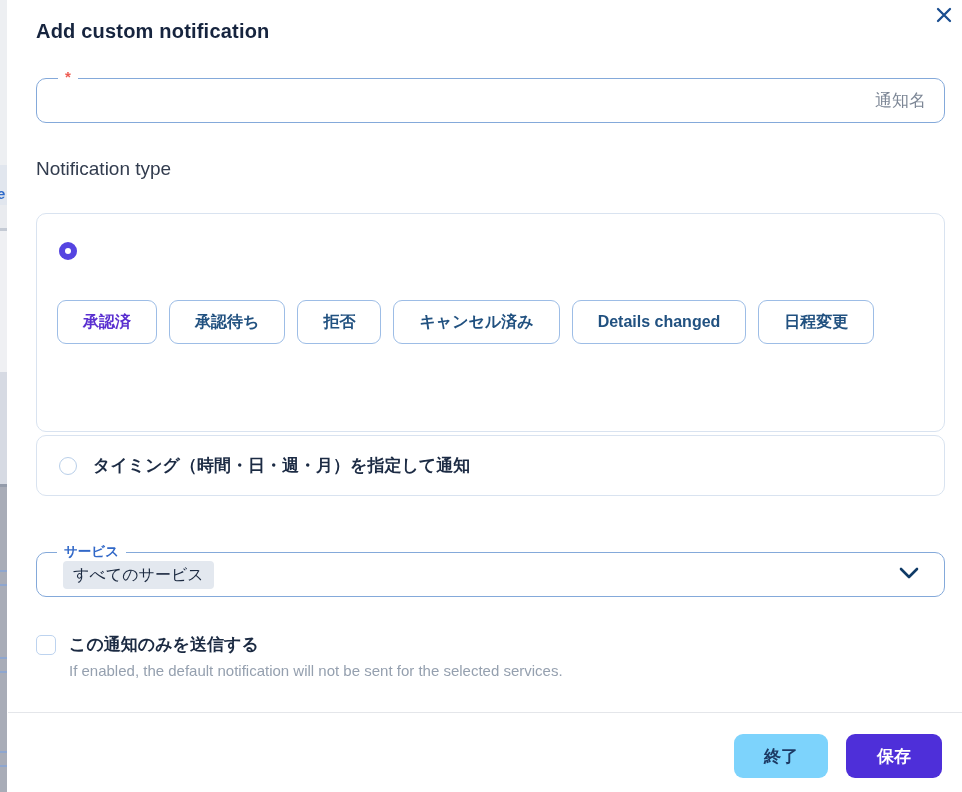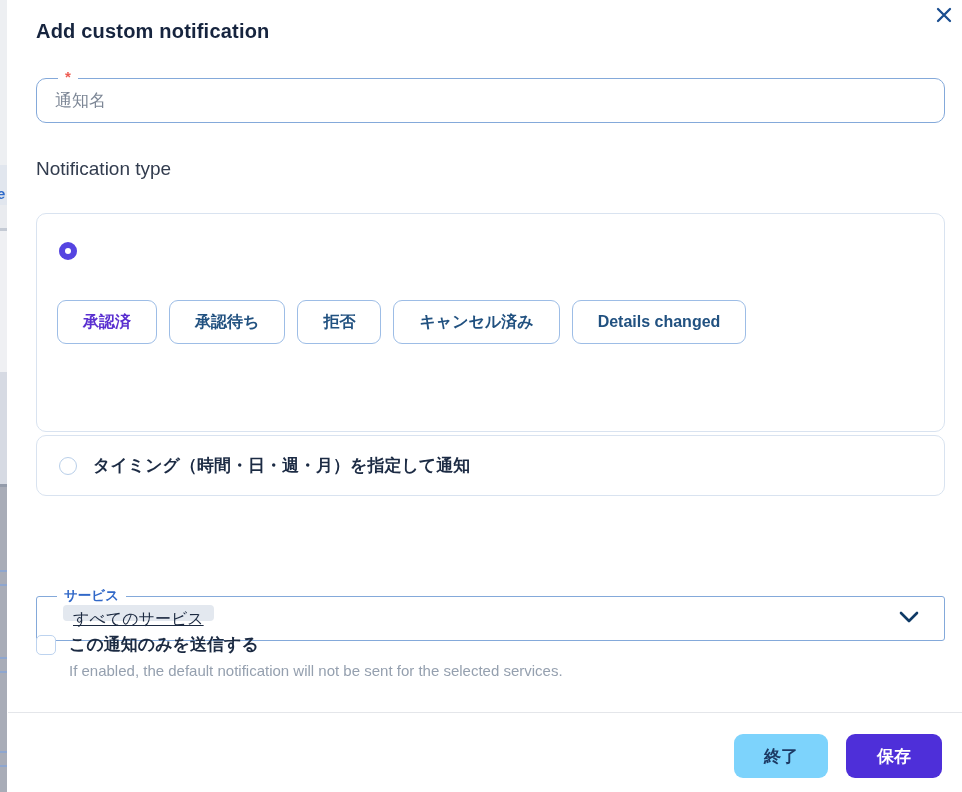--- a/index.html
+++ b/index.html
@@ -23,28 +23,28 @@
   .seg8 { top:487px;height:305px; background:#a8acb7; }
   .bg-e { position:absolute; left:-3px; top:185px; font-size:15px; font-weight:700; color:#2e6ac9; }
   .tick { position:absolute; left:0; width:7px; height:2px; background:#8ea6cf; }
 
   
   .dialog { position:absolute; left:7px; top:0; right:0; bottom:0; background:#fff; z-index:2; }
 
   .dialog-title { position:absolute; left:29px; top:20px; font-size:20px; font-weight:700; color:#16243e; letter-spacing:.2px; }
   .close-btn { position:absolute; top:5px; right:8px; width:20px; height:20px; cursor:pointer; }
 
-  .outline { border:1px solid #84a9da; border-radius:3px; background:#fff;margin-top:44px; }
+  .outline { border:1px solid #84a9da; border-radius:10px; background:#fff; }
   .notch-label { position:absolute; top:-9px; background:#fff; padding:0 7px; line-height:16px; }
 
   .name-field { position:absolute; left:29px; right:17px; top:78px; height:45px; }
   .name-field .req { left:22px; color:#ee5c52; font-weight:700; font-size:15px; }
   .name-input { width:100%; height:100%; border:1px solid #84a9da; border-radius:10px;
     padding:4px 18px; font-size:17px; color:#16243e; outline:none;
-    font-family:"Liberation Sans","DejaVu Sans",sans-serif; }
+    font-family:"Liberation Sans","DejaVu Sans",sans-serif;text-align:right; }
   .name-input::placeholder { color:#7c8695; opacity:1; }
 
   .section-heading { position:absolute; left:29px; top:158px; font-size:19px; font-weight:400; color:#323c4e; }
 
   .option-box { position:absolute; left:29px; right:17px; border:1px solid #d9e3f0; border-radius:10px; background:#fff; }
   .box-action { top:213px; height:219px; }
   .box-timing { top:435px; height:61px; display:flex; align-items:center; padding-left:22px; gap:16px; }
 
   .radio-row { position:absolute; left:22px; top:28px; display:flex; align-items:center; gap:16px; }
   .radio { width:18px; height:18px; border-radius:50%; border:1.5px solid #b9cfe9; background:#fff;
@@ -54,22 +54,22 @@
   .option-label { font-size:17px; font-weight:700; color:#1c2b44; }
 
   .chips { position:absolute; left:20px; top:86px; right:14px; display:flex; flex-wrap:wrap; gap:16px 12px; }
   .chip { height:44px; display:inline-flex; align-items:center; padding:0 25px;
     border:1px solid #9dbde6; border-radius:9px; background:#fff;
     font-size:16px; font-weight:600; color:#215180; cursor:pointer; }
   .chip.selected { color:#5a2fd0; }
 
   .select-field { position:absolute; left:29px; right:17px; top:552px; height:45px; cursor:pointer; }
   .select-field .notch-label { left:20px; color:#3168c8; font-size:13.5px; font-weight:600; }
-  .value-chip { position:absolute; left:26px; top:8px; height:16px; line-height:28px;
-    background:#e3e8ef; border-radius:4px; padding:0 10px; font-size:16px; color:#1b2940;text-decoration:underline; }
+  .value-chip { position:absolute; left:26px; top:8px; height:28px; line-height:28px;
+    background:#e3e8ef; border-radius:4px; padding:0 10px; font-size:16px; color:#1b2940; }
   .chevron { position:absolute; right:24px; top:13px; }
 
   .check-row { position:absolute; left:29px; top:633px; display:flex; gap:13px; }
   .checkbox { width:20px; height:20px; border:1.5px solid #bdd3ef; border-radius:5px;
     background:#fff; margin-top:2px; flex:0 0 auto; cursor:pointer; }
   .check-label { font-size:17px; font-weight:700; color:#1b2a42; line-height:24px; }
   .check-helper { font-size:15px; color:#95a0af; margin-top:5px; }
 
   .footer-divider { position:absolute; left:1px; right:0; top:712px; height:1px; background:#e4e6ea; }
   .footer { position:absolute; top:734px; right:20px; display:flex; gap:18px; }
@@ -119,20 +119,21 @@
   <div class="option-box box-action">
     <div class="radio-row">
       <span class="radio on"></span>
     </div>
     <div class="chips">
       <button class="chip selected">承認済</button>
       <button class="chip">承認待ち</button>
       <button class="chip">拒否</button>
       <button class="chip">キャンセル済み</button>
       <button class="chip">Details changed</button>
+      <button class="chip">日程変更</button>
     </div>
   </div>
 
   <div class="option-box box-timing">
     <span class="radio"></span>
     <span class="option-label">タイミング（時間・日・週・月）を指定して通知</span>
   </div>
 
   <div class="select-field outline">
     <span class="notch-label">サービス</span>

